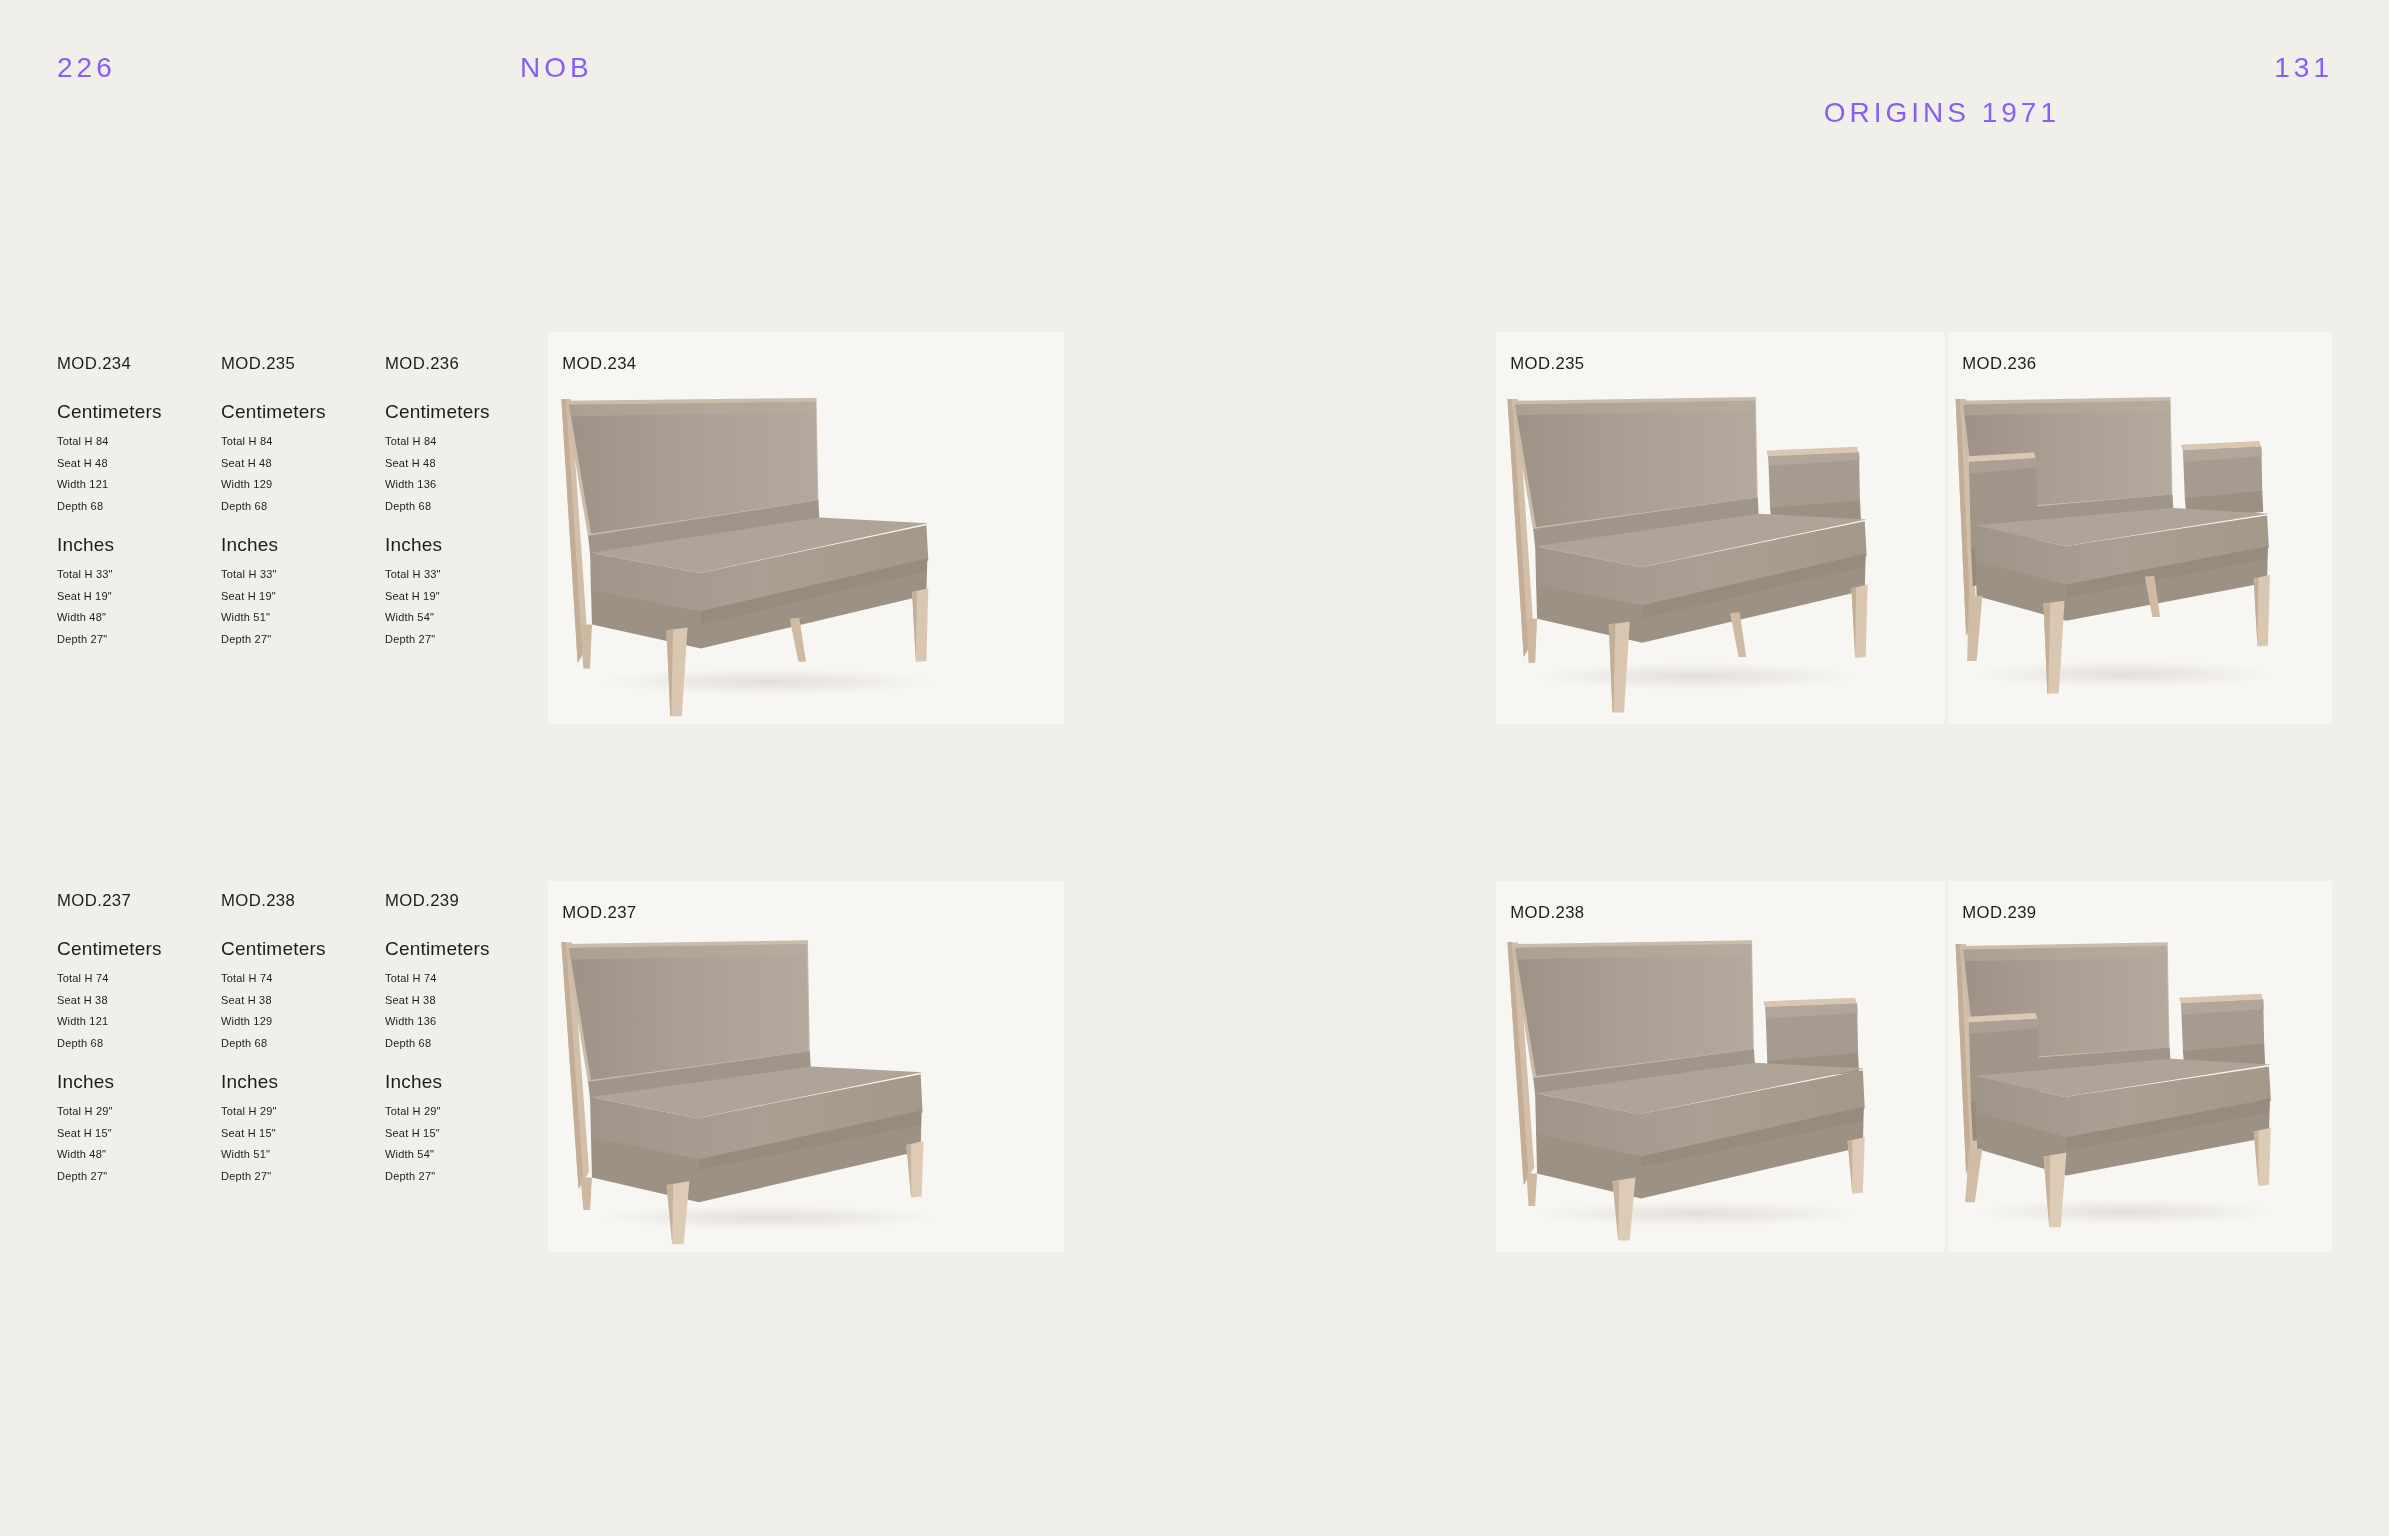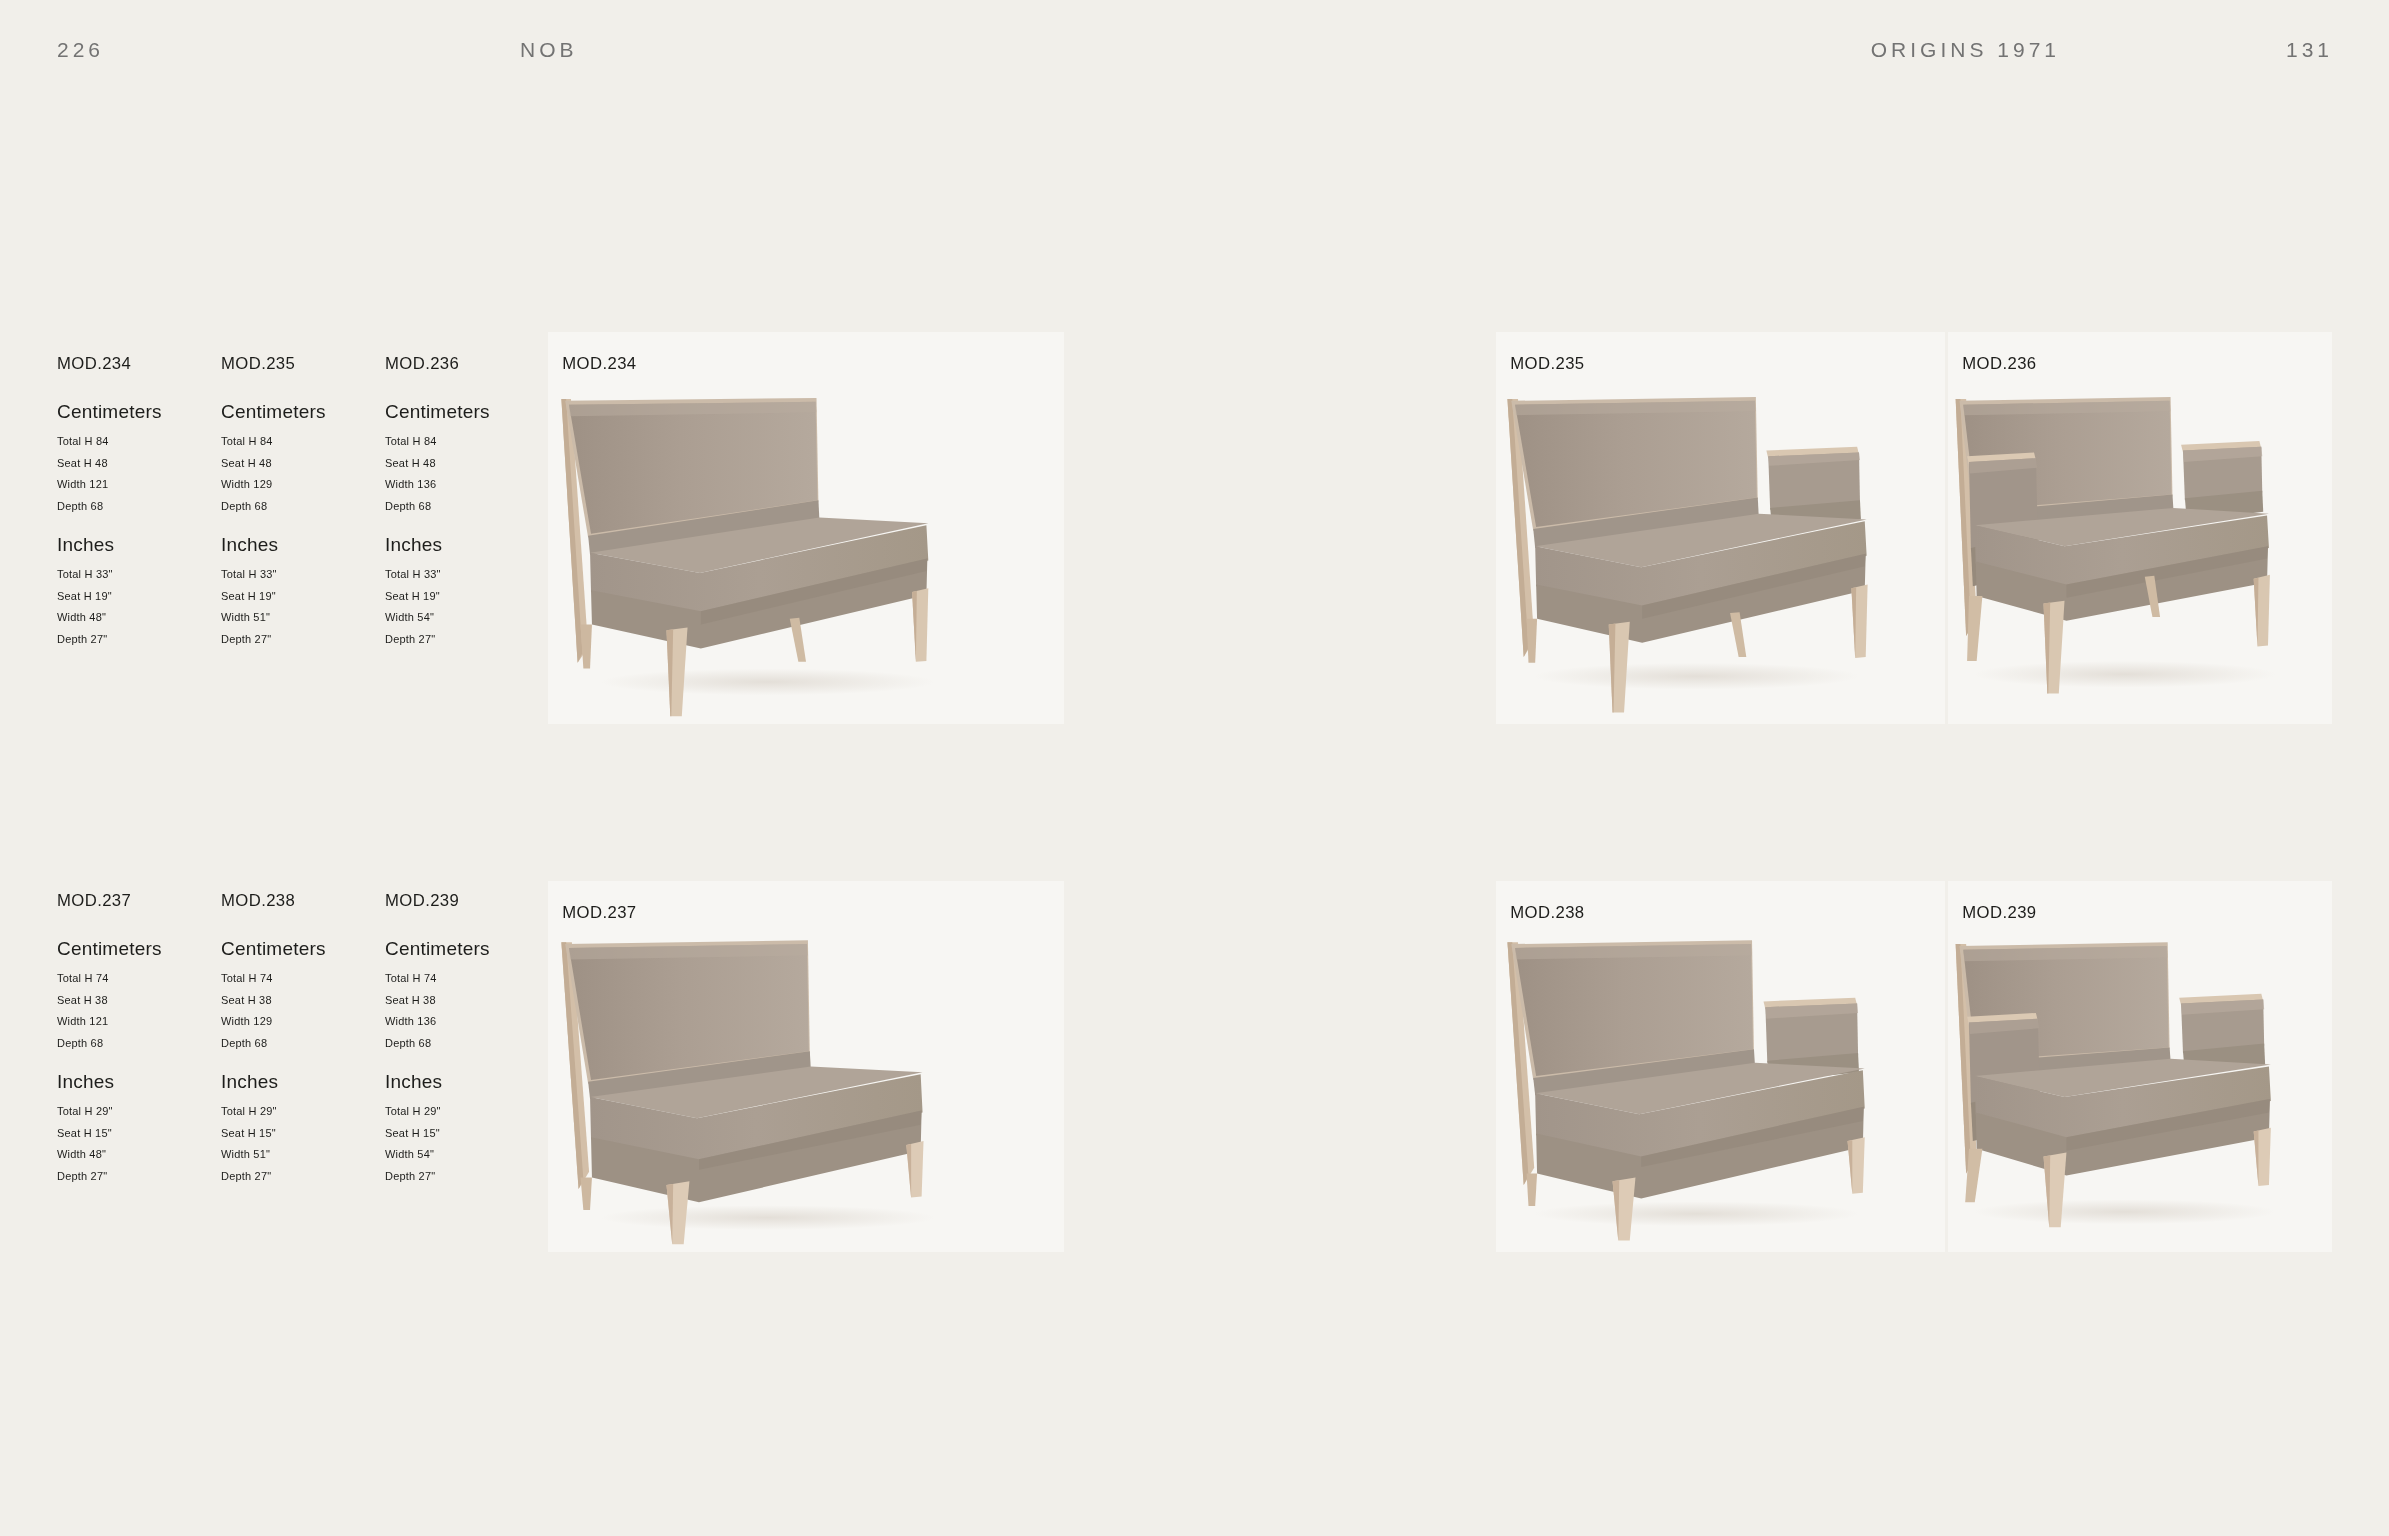--- a/index.html
+++ b/index.html
@@ -7,24 +7,24 @@
     width: 2390px; height: 1536px;
     background: #f1efea;
     font-family: "Liberation Sans", sans-serif;
     color: #1d1d1b;
     overflow: hidden;
   }
   .page { position: relative; width: 2390px; height: 1536px; background: #f1efea; }
 
   
   .hdr { position: absolute; top: 0; left: 0; width: 100%; height: 96px; }
-  .hdr span { position: absolute; top: 38px; font-size: 21px; letter-spacing: 4px; white-space: nowrap; color:#737373; }
+  .hdr span { position: absolute; top: 52px; font-size: 28px; letter-spacing: 4px; white-space: nowrap; color:#8b5cf6; }
   .hdr .folio-l { left: 57px; }
   .hdr .chapter { left: 520px; }
-  .hdr .collection { right: 330px; }
+  .hdr .collection { right: 330px; margin-top: 45px; }
   .hdr .folio-r { right: 57px; }
 
   
   .specblock { position: absolute; }
   .specblock.top    { left: 57px; top: 354px; }
   .specblock.bottom { left: 57px; top: 891px; }
   .speccols { display: flex; }
   .speccol { width: 164px; }
   .spec-mod {
     font-size: 16.7px; letter-spacing: 0.4px; color:#1d1d1b;

